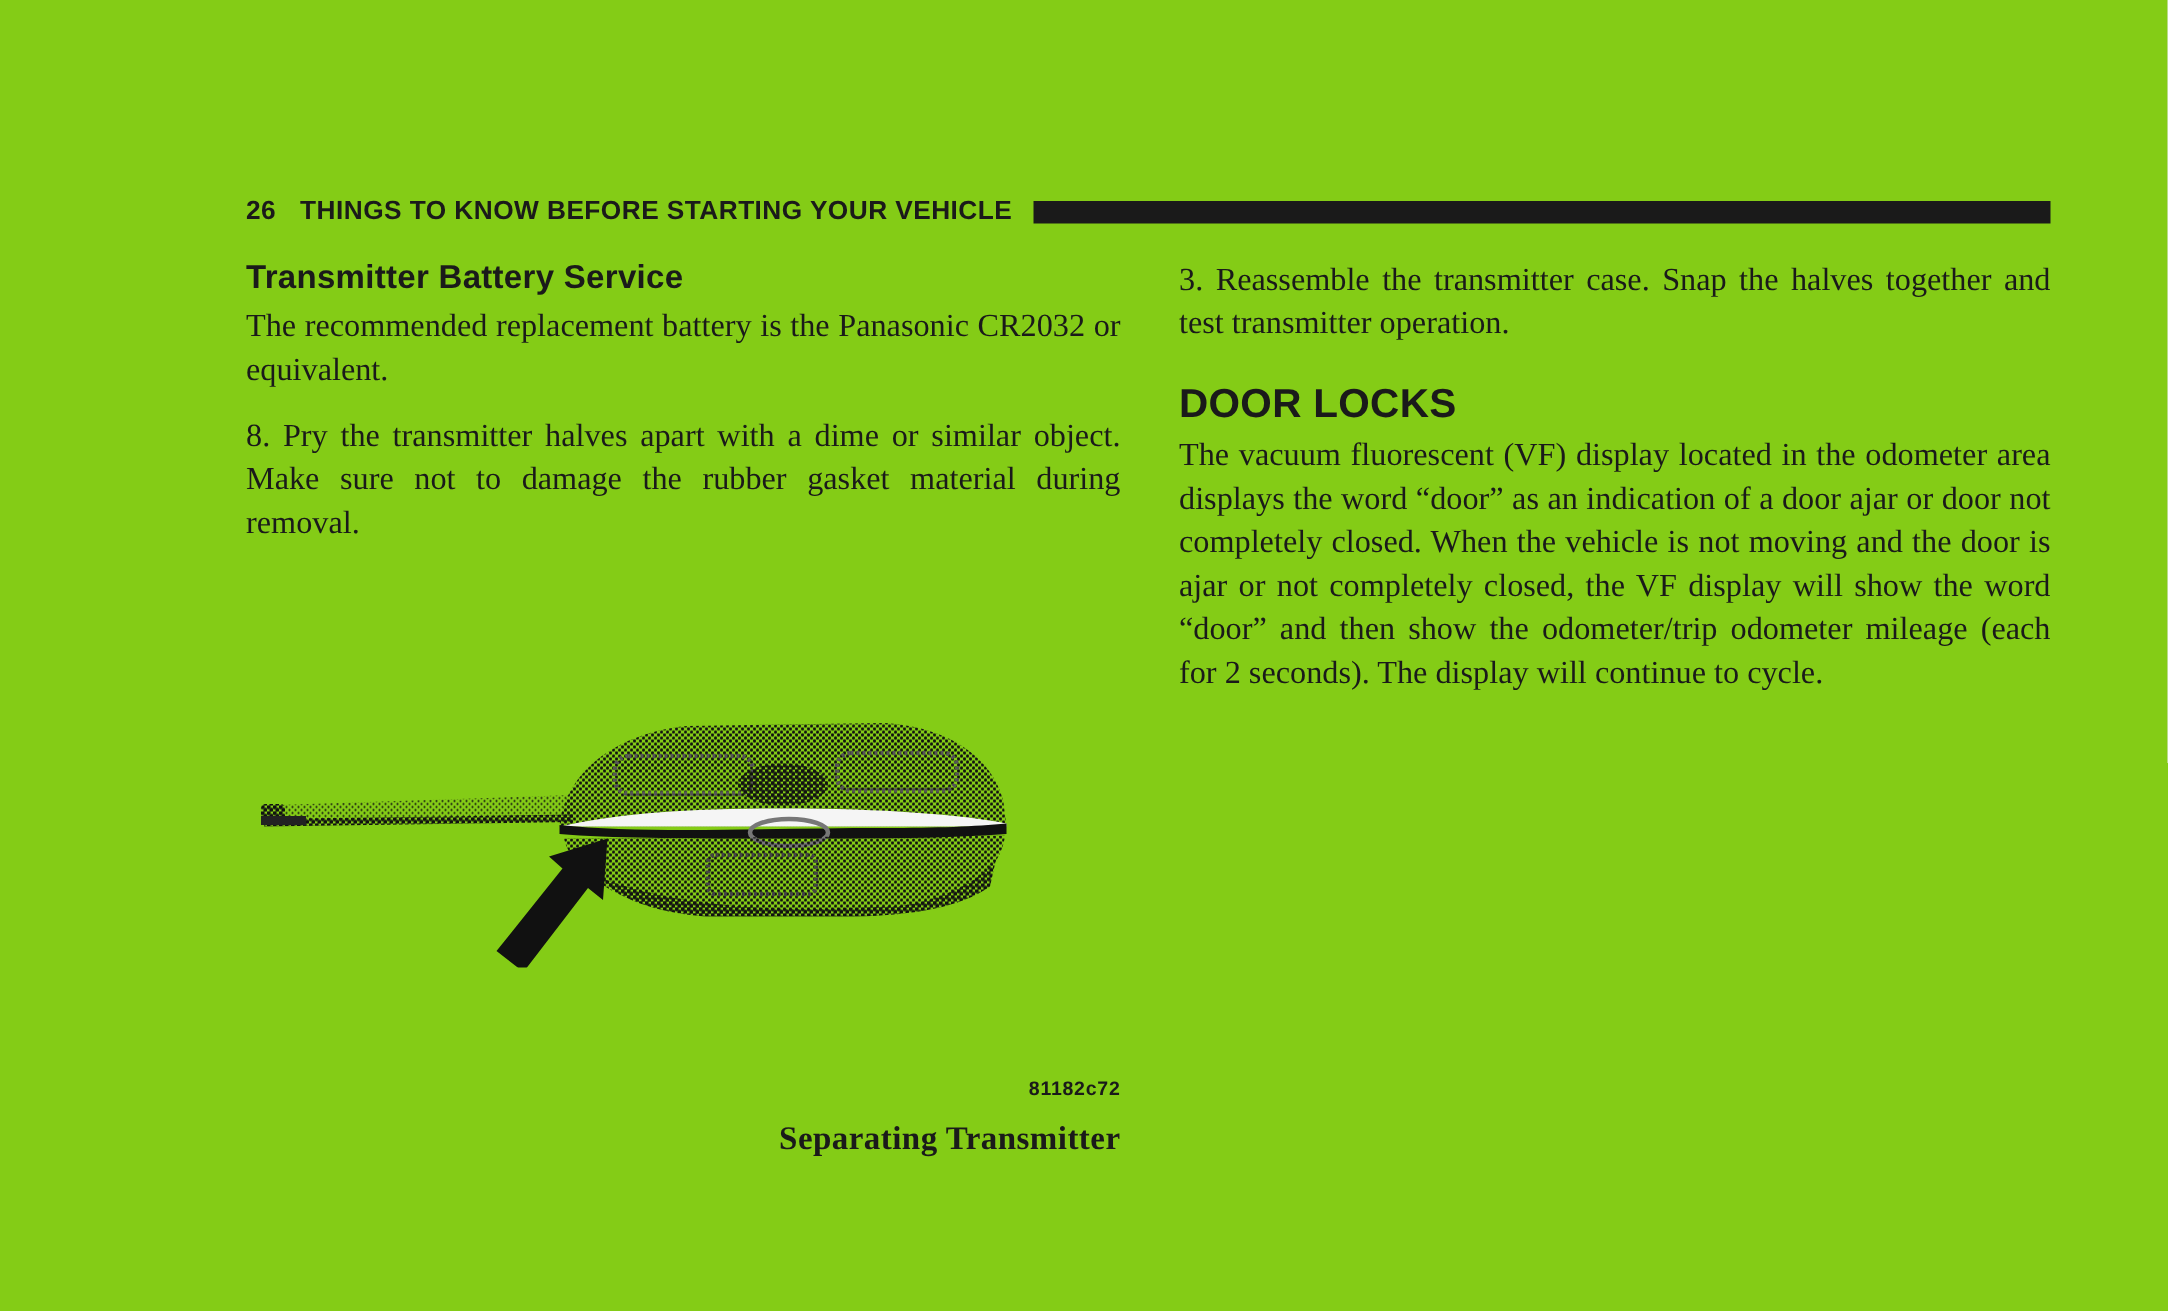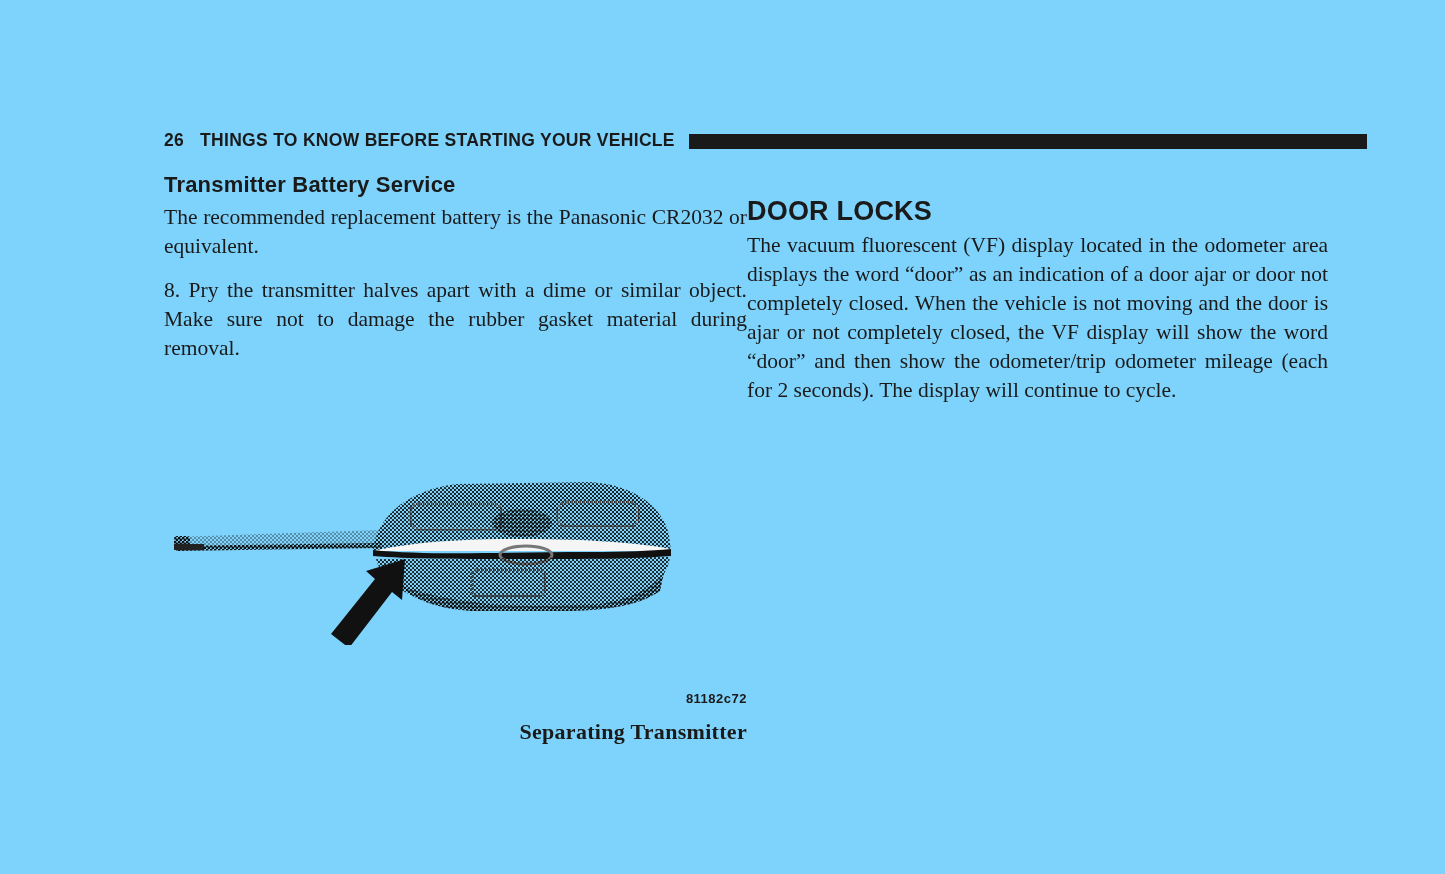--- a/index.html
+++ b/index.html
@@ -1,20 +1,20 @@
 <!DOCTYPE html>
 <html><head>
 <meta charset="utf-8">
 <style>
   html, body { margin: 0; padding: 0; background: #e8e8e8; }
   .page {
     position: relative;
     width: 1445px;
     height: 874px;
-    background: #7dd3fc;
+    background: #84cc16;
     color: #1a1a1a;
     font-family: "Liberation Serif", serif;
     overflow: hidden;
     margin: 0 auto;
   }
   .content {
     position: absolute;
     left: 164px;
     top: 130px;
     width: 1203px;
@@ -33,20 +33,21 @@
   .header-bar {
     flex: 1;
     height: 15px;
     background: #1a1a1a;
     margin-left: 14px;
     margin-top: 1px;
   }
   
   .columns {
     display: flex;
+    gap: 39px;
     margin-top: 21px;
   }
   .col-left  { width: 583px; }
   .col-right { width: 581px; }
 
   .body-text {
     font-size: 21.5px;
     line-height: 29px;
     text-align: justify;
     margin: 0 0 15px 0;
@@ -69,21 +70,21 @@
   }
 
   
   .figure-block { margin-top: 110px; }
   .figure-art { display: block; margin-left: 6px; }
   .figure-code {
     font-family: "Liberation Sans", sans-serif;
     font-weight: bold;
     font-size: 13px;
     text-align: right;
-    margin-top: 46px;
+    margin-top: 73px;
     letter-spacing: 0.5px;
   }
   .figure-caption {
     font-size: 22px;
     font-weight: bold;
     text-align: right;
     margin-top: 13px;
     letter-spacing: 0.3px;
   }
 </style>
@@ -150,19 +151,20 @@
 
             <polygon points="235,86 232,127 222,119 179,175 161,161 205,106 196,98" fill="#111"></polygon>
           </svg>
 
           <div class="figure-code">81182c72</div>
           <div class="figure-caption">Separating Transmitter</div>
         </div>
       </div>
 
       <div class="col-right">
+        <p class="body-text">3. Reassemble the transmitter case. Snap the halves together and test transmitter operation.</p>
         <h2 class="caps-head">DOOR LOCKS</h2>
         <p class="body-text last">The vacuum fluorescent (VF) display located in the odometer area displays the word “door” as an indication of a door ajar or door not completely closed. When the vehicle is not moving and the door is ajar or not completely closed, the VF display will show the word “door” and then show the odometer/trip odometer mileage (each for 2 seconds). The display will continue to cycle.</p>
       </div>
 
     </div>
   </div>
 </div>
 
 </body></html>

